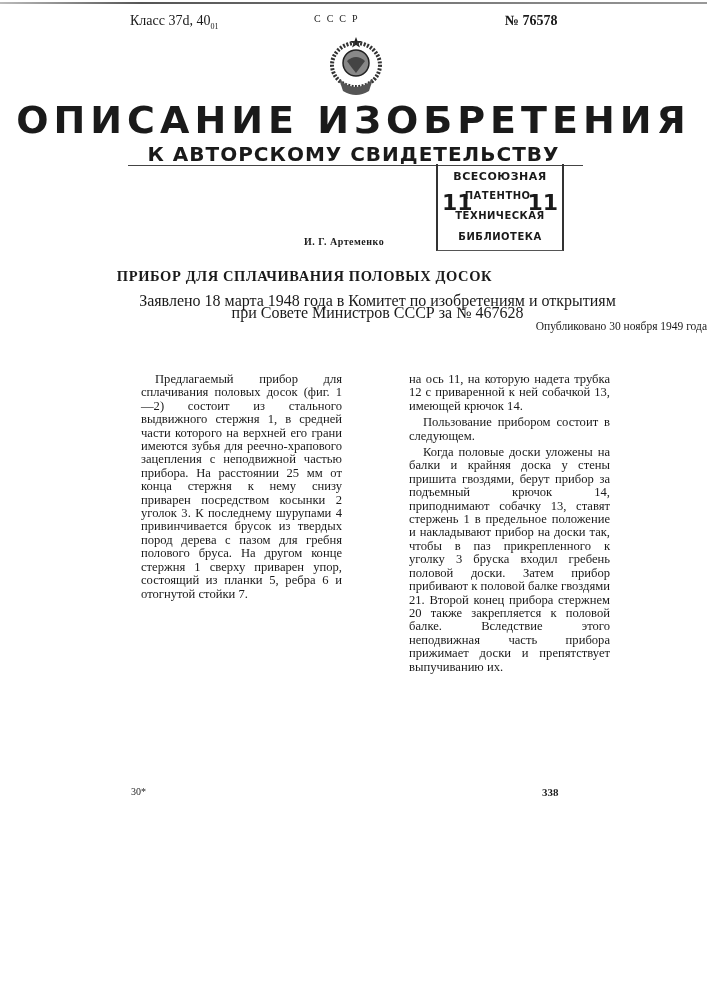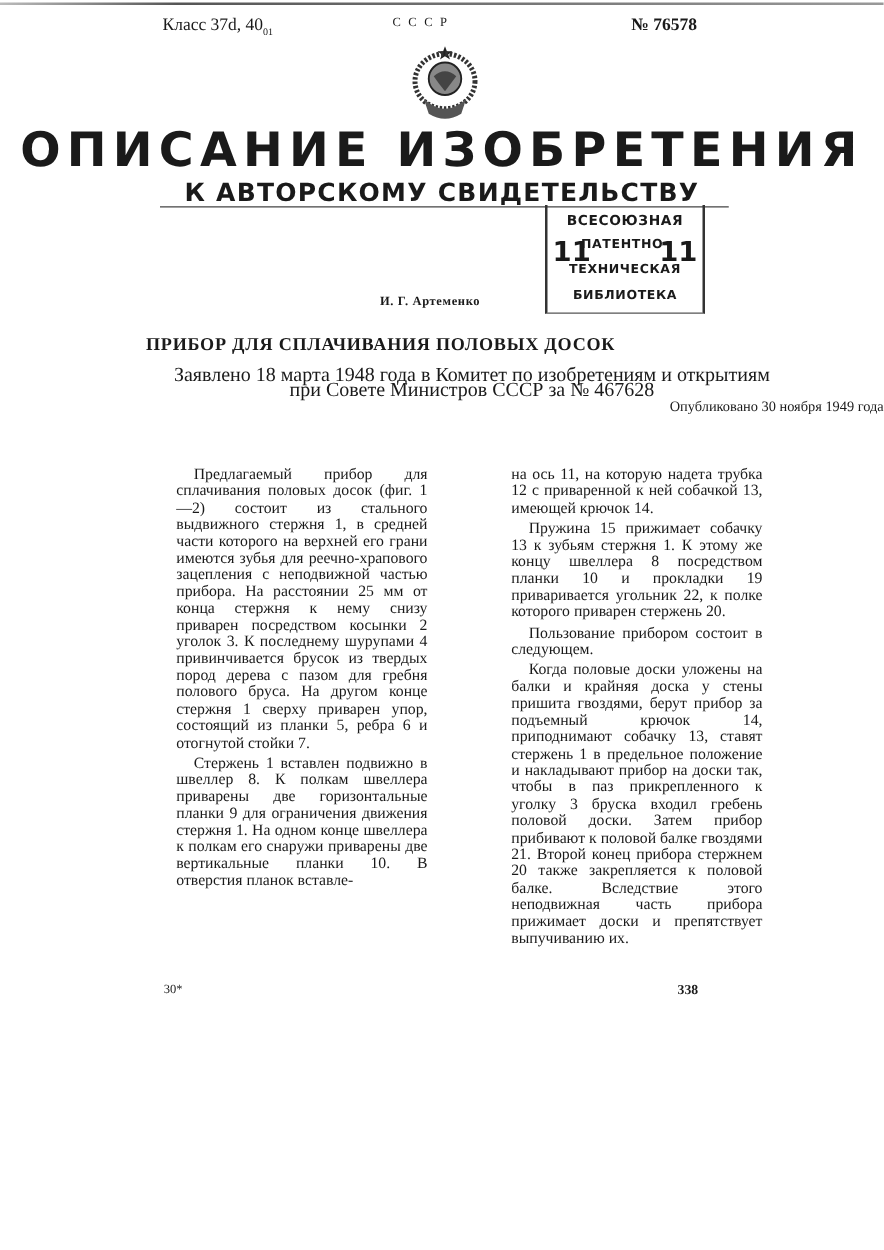--- a/index.html
+++ b/index.html
@@ -63,24 +63,22 @@
 <div class="abs author">И. Г. Артеменко</div>
 <div class="abs inv-title">ПРИБОР ДЛЯ СПЛАЧИВАНИЯ ПОЛОВЫХ ДОСОК</div>
 <div class="abs filed">
   <div>Заявлено 18 марта 1948 года в Комитет по изобретениям и открытиям</div>
   <div>при Совете Министров СССР за № 467628</div>
 </div>
 <div class="abs published">Опубликовано 30 ноября 1949 года</div>
 
 <div class="abs col left">
   <p>Предлагаемый прибор для сплачивания половых досок (фиг. 1—2) состоит из стального выдвижного стержня 1, в средней части которого на верхней его грани имеются зубья для реечно-храпового зацепления с неподвижной частью прибора. На расстоянии 25 мм от конца стержня к нему снизу приварен посредством косынки 2 уголок 3. К последнему шурупами 4 привинчивается брусок из твердых пород дерева с пазом для гребня полового бруса. На другом конце стержня 1 сверху приварен упор, состоящий из планки 5, ребра 6 и отогнутой стойки 7.</p>
-  <p>Стержень 1 вставлен подвижно в швеллер 8. К полкам швеллера приварены две горизонтальные планки 9 для ограничения движения стержня 1. На одном конце швеллера к полкам его снаружи приварены две вертикальные планки 10. В отверстия планок вставле-</p>
 </div>
 
 <div class="abs col right">
   <p class="noindent">на ось 11, на которую надета трубка 12 с приваренной к ней собачкой 13, имеющей крючок 14.</p>
-  <p>Пружина 15 прижимает собачку 13 к зубьям стержня 1. К этому же концу швеллера 8 посредством планки 10 и прокладки 19 приваривается угольник 22, к полке которого приварен стержень 20.</p>
   <p>Пользование прибором состоит в следующем.</p>
   <p>Когда половые доски уложены на балки и крайняя доска у стены пришита гвоздями, берут прибор за подъемный крючок 14, приподнимают собачку 13, ставят стержень 1 в предельное положение и накладывают прибор на доски так, чтобы в паз прикрепленного к уголку 3 бруска входил гребень половой доски. Затем прибор прибивают к половой балке гвоздями 21. Второй конец прибора стержнем 20 также закрепляется к половой балке. Вследствие этого неподвижная часть прибора прижимает доски и препятствует выпучиванию их.</p>
 </div>
 
 <div class="abs footL">30*</div>
 <div class="abs footR">338</div>
 
 </body></html>

